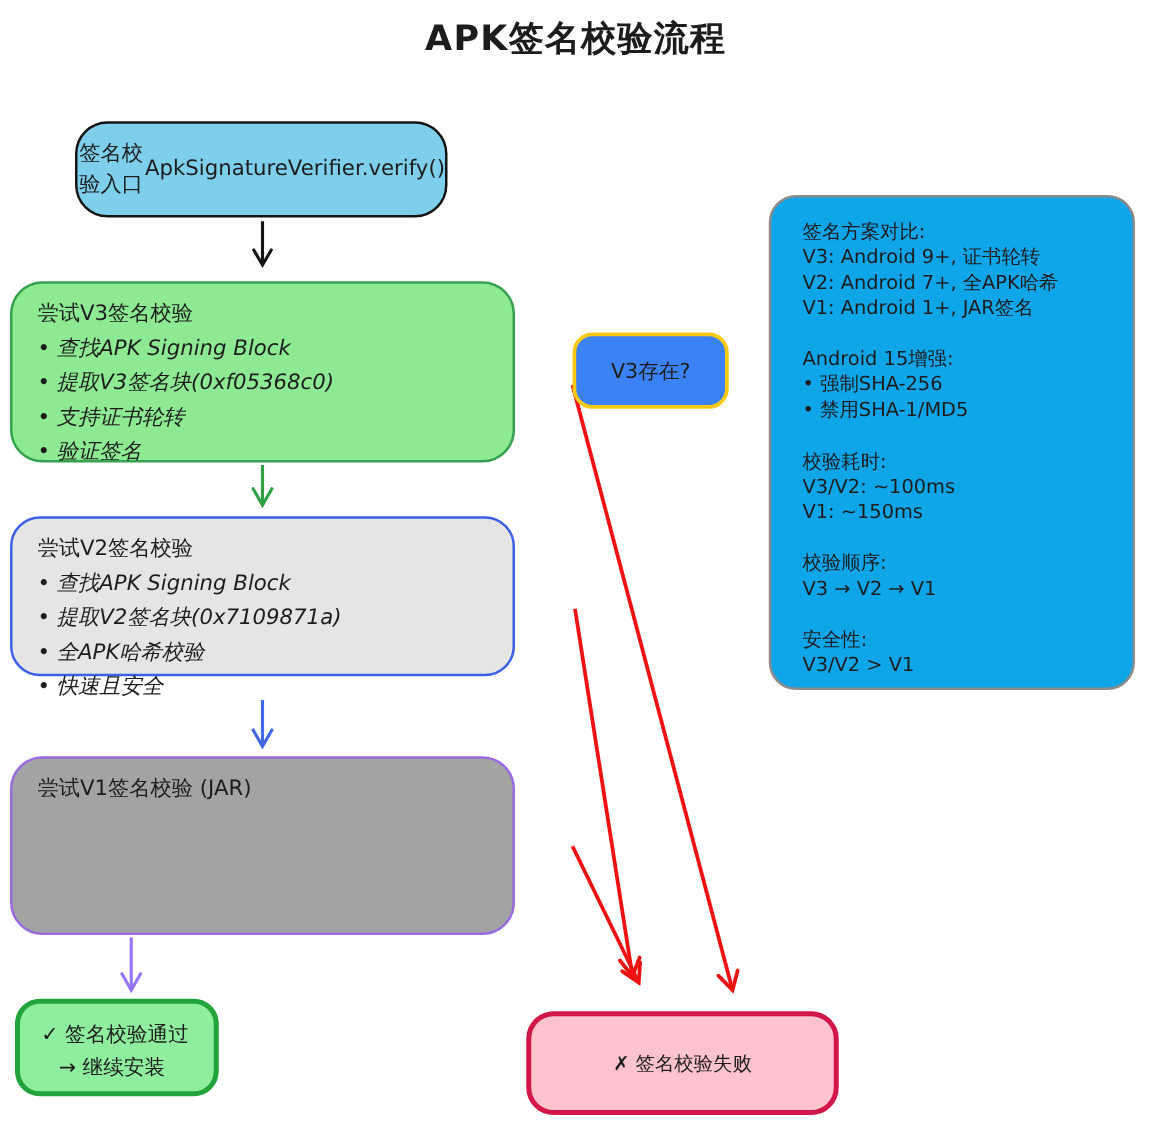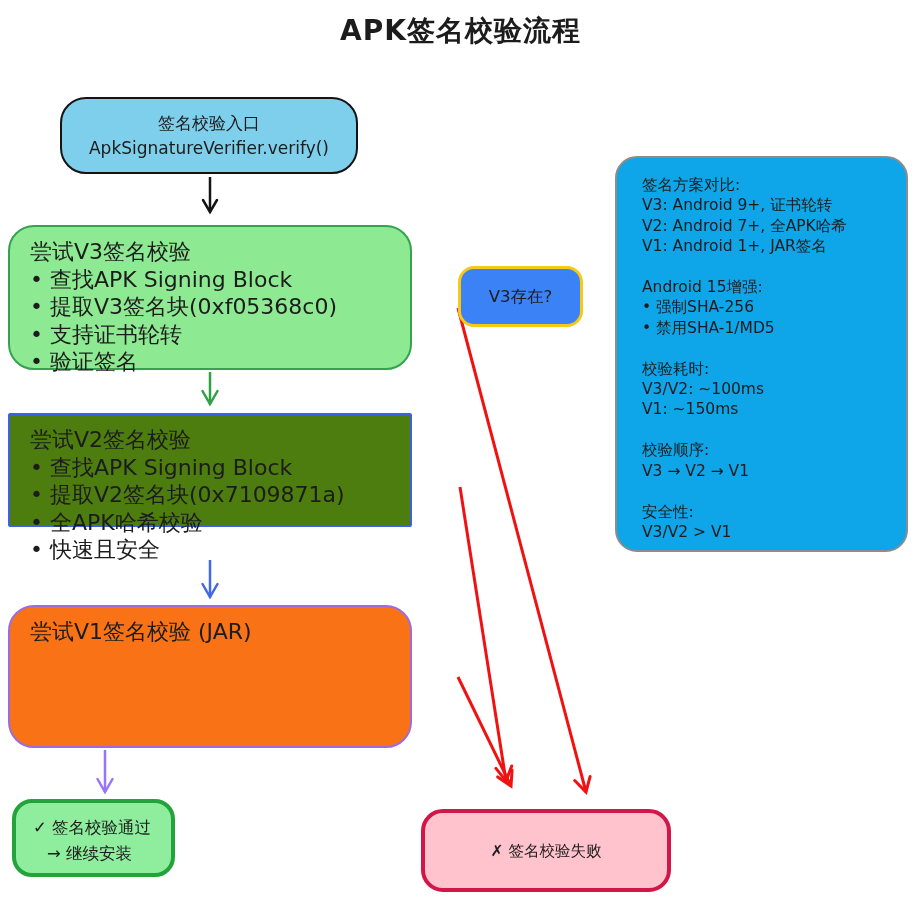--- a/index.html
+++ b/index.html
@@ -20,41 +20,41 @@
   }
 
   .node {
     position: absolute;
     border-style: solid;
   }
 
   .node-entry {
     left: 60px; top: 97px; width: 298px; height: 77px;
     background: #7ecfec; border: 2.5px solid #141414; border-radius: 26px;
-    display: flex; flex-direction: column; justify-content: center; align-items: center;
+    display: flex; flex-direction: row; justify-content: center; align-items: center;
     font-size: 17px; line-height: 25px; text-align: center;
   }
 
   .stepbox {
     padding: 11px 14px 0 20px;
-    font-size: 22px; line-height: 27.5px;
+    font-size: 17px; line-height: 27.5px;
   }
   .node-v3 {
     left: 8px; top: 225px; width: 404px; height: 145px;
     background: #8dea92; border: 2.5px solid #36a14e; border-radius: 26px;
   }
   .node-v2 {
-    left: 8px; top: 413px; width: 404px; height: 114px;
-    background: #4d7c0f; border: 2.5px solid #3c60e8; border-radius: 2px;
+    left: 8px; top: 413px; width: 404px; height: 128px;
+    background: #e5e5e5; border: 2.5px solid #3c60e8; border-radius: 24px;
   }
   .node-v1 {
     left: 8px; top: 605px; width: 404px; height: 143px;
-    background: #f97316; border: 2.5px solid #9b6ce0; border-radius: 26px;
+    background: #a3a3a3; border: 2.5px solid #9b6ce0; border-radius: 26px;
   }
-  .stepbox ul { list-style: none; }
+  .stepbox ul { list-style: none; font-style: italic; }
   .stepbox li::before { content: "•  "; }
 
   .node-decision {
     left: 458px; top: 266px; width: 125px; height: 61px;
     background: #3b82f6; border: 3px solid #f6c915; border-radius: 16px;
     display: flex; align-items: center; justify-content: center;
     font-size: 16.5px;
   }
 
   .node-notes {

